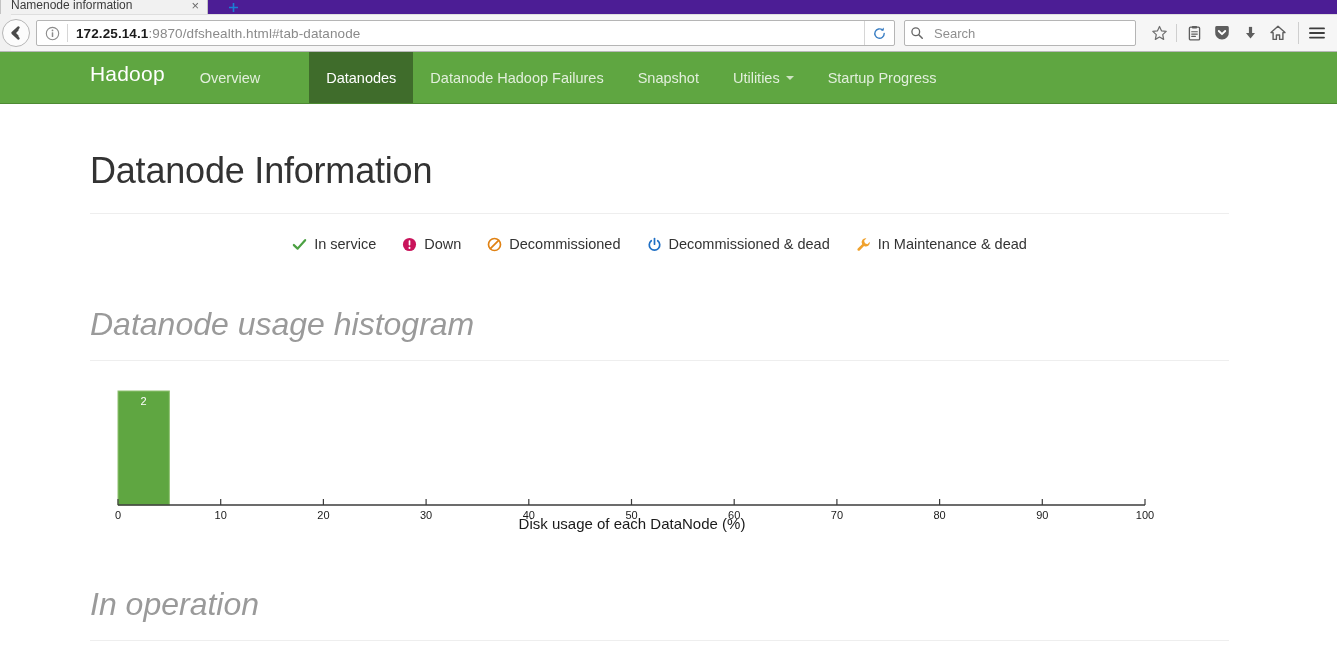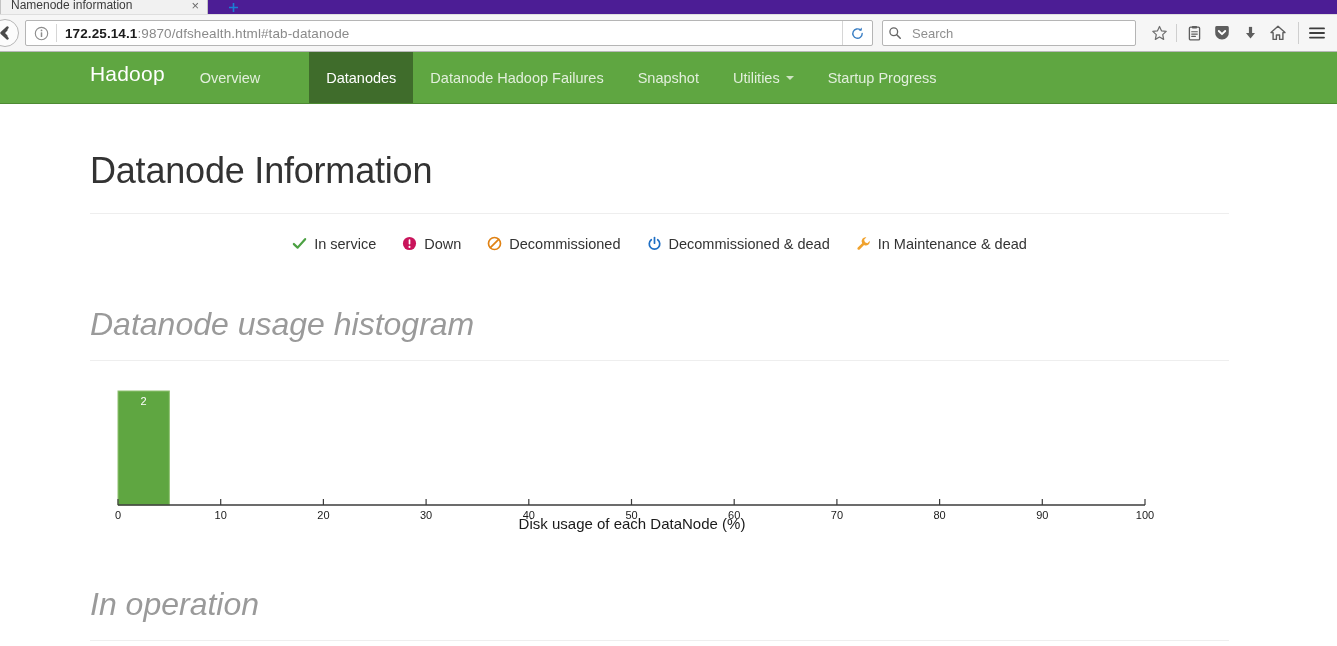--- a/index.html
+++ b/index.html
@@ -57,20 +57,21 @@
     color: #1a7fd4; font-size: 12px;
   }
 
   #navbar {
     height: 37px;
     display: flex;
     align-items: center;
     padding: 0 6px 0 0;
     background: #f6f6f6;
     border-top: 1px solid #dedede;
+    margin-left: 11px;
   }
   #back-button {
     width: 28px; height: 28px;
     margin-left: -9px;
     border: 1px solid #b6b6b6;
     border-radius: 50%;
     background: #fcfcfc;
     display: flex; align-items: center; justify-content: center;
     flex: none;
     position: relative;
@@ -103,21 +104,21 @@
     letter-spacing: 0.1px;
   }
   #url-text .host { color: #1b1b1b; font-weight: bold; }
   #reload-button {
     width: 30px; height: 24px;
     border-left: 1px solid #d6d6d6;
     display: flex; align-items: center; justify-content: center;
     flex: none;
   }
   #searchbar {
-    width: 254px; height: 26px;
+    width: 232px; height: 26px;
     margin-left: 9px;
     background: #ffffff;
     border: 1px solid #b5b5b5;
     border-radius: 2px;
     display: flex; align-items: center;
     flex: none;
   }
   #search-placeholder {
     font-size: 13px; color: #8f8f8f;
     margin-left: 5px;
@@ -203,21 +204,21 @@
 
   #legend {
     display: flex;
     justify-content: center;
     align-items: center;
     gap: 26px;
     margin-top: 22px;
     font-size: 14.5px;
     color: #333333;
   }
-  .legend-item { display: flex; align-items: flex-start; gap: 7px; white-space: nowrap; }
+  .legend-item { display: flex; align-items: flex-end; gap: 7px; white-space: nowrap; }
 
   .sec-title {
     font-size: 32px;
     font-weight: normal;
     color: #9a9a9a;
     margin: 54px 0 0 0;
     font-style: italic;
   }
   .sec-hr {
     height: 1px;

